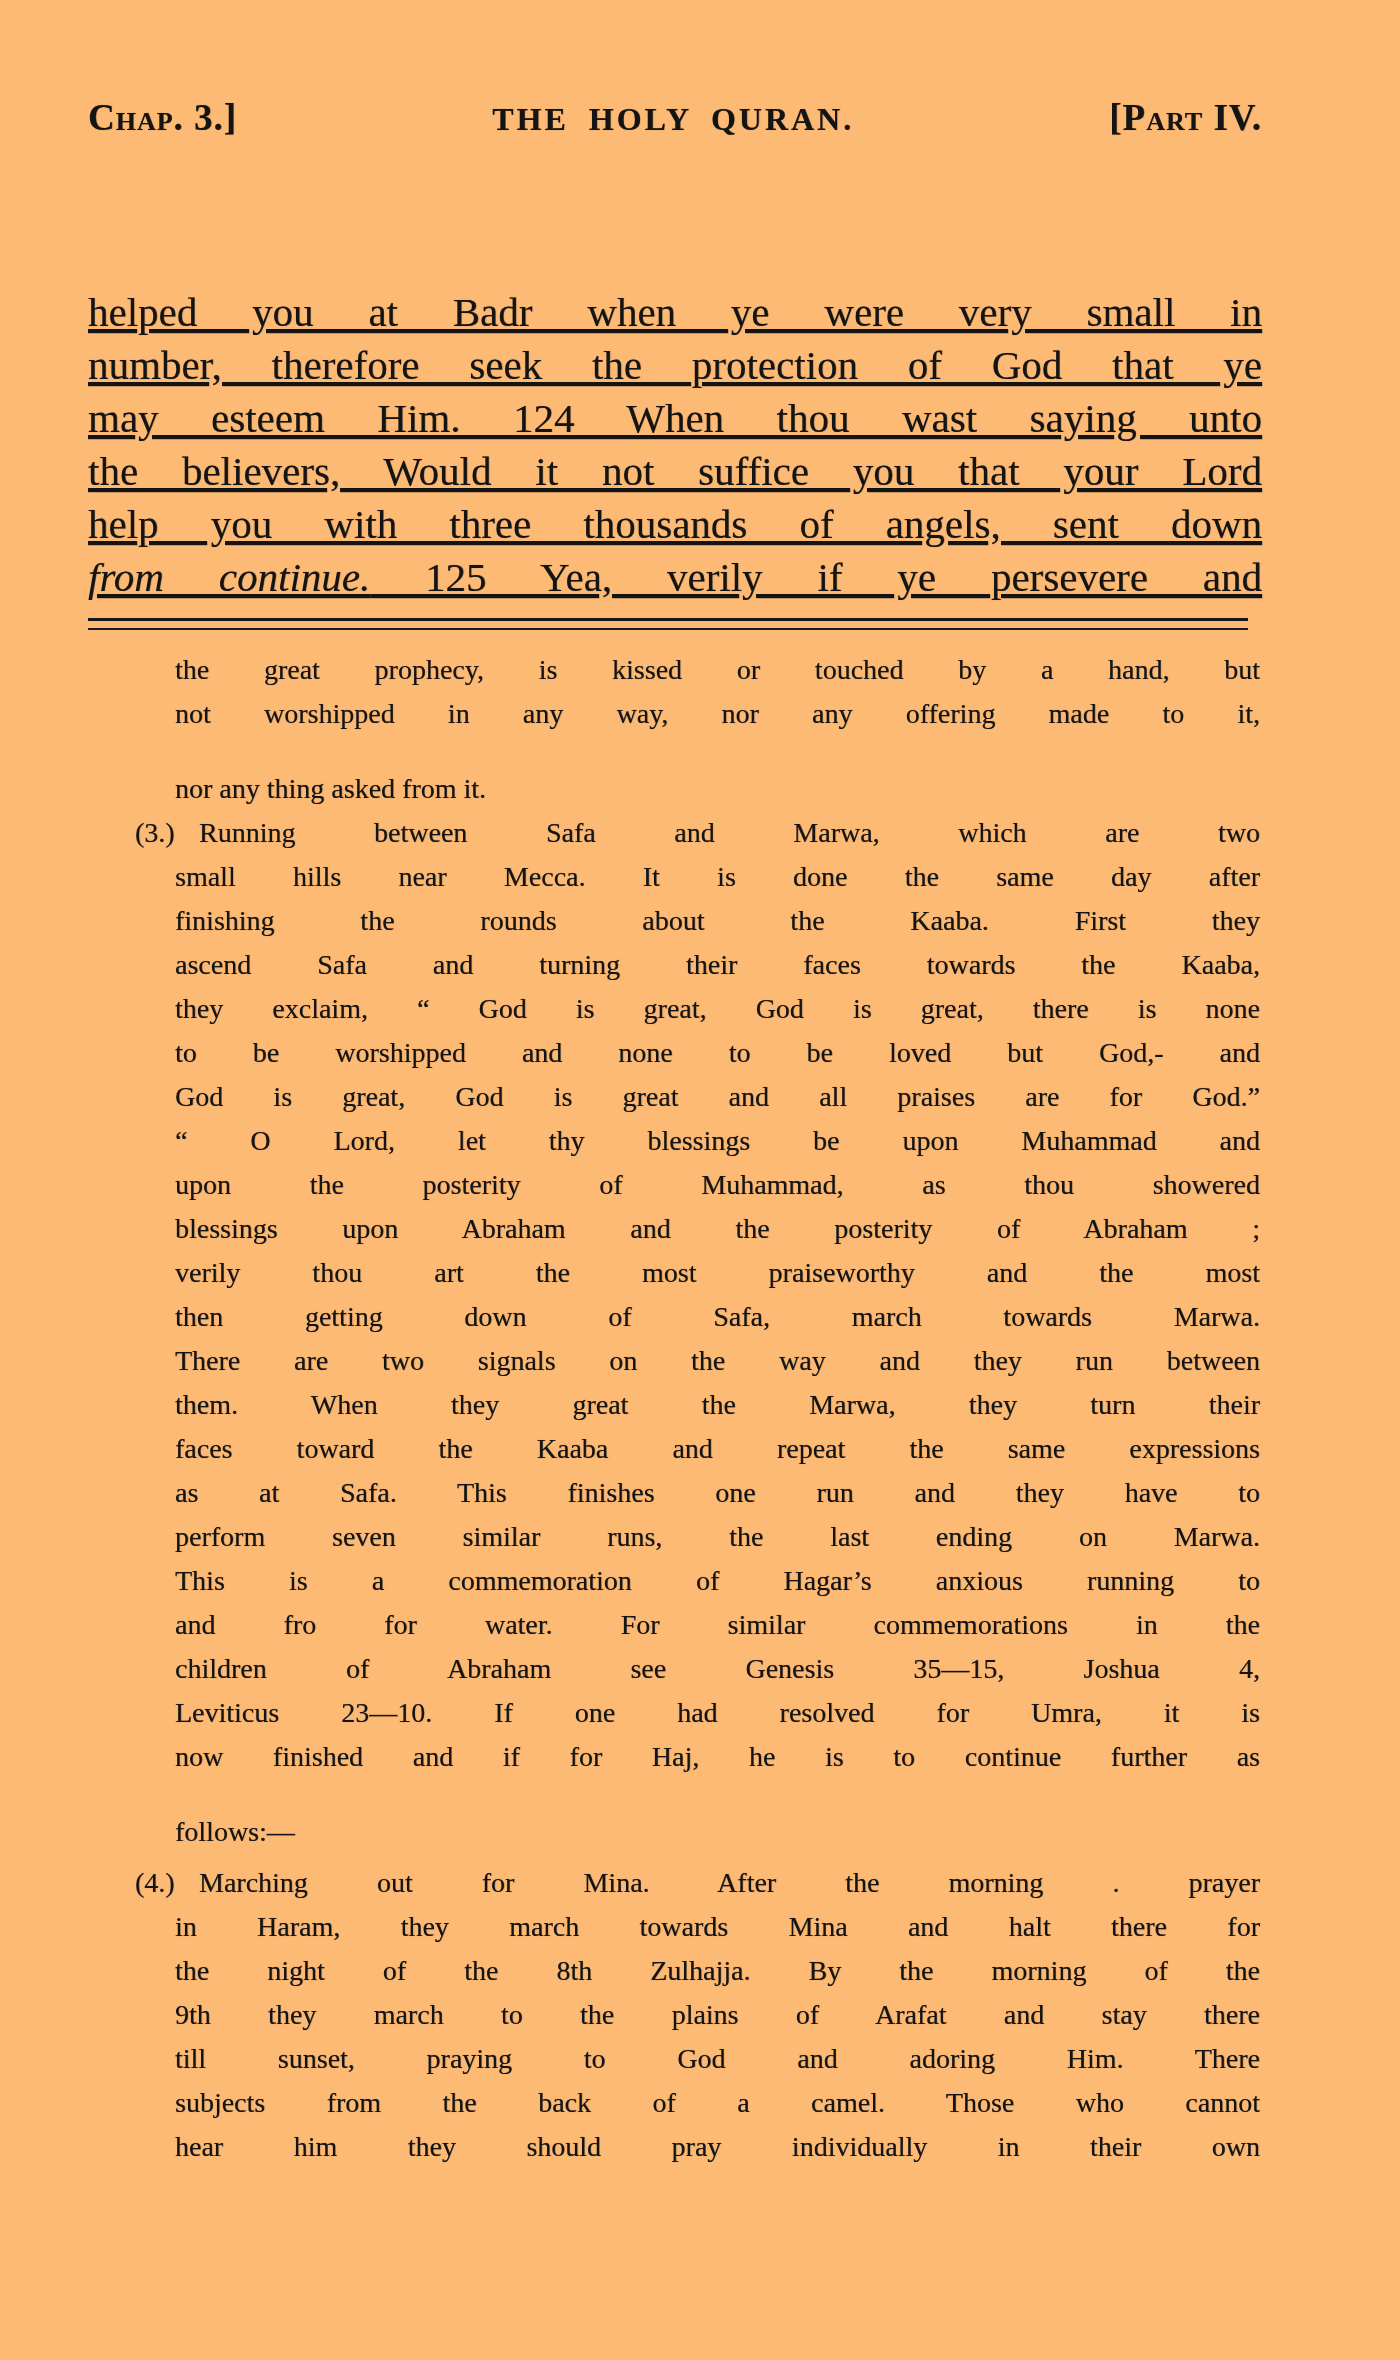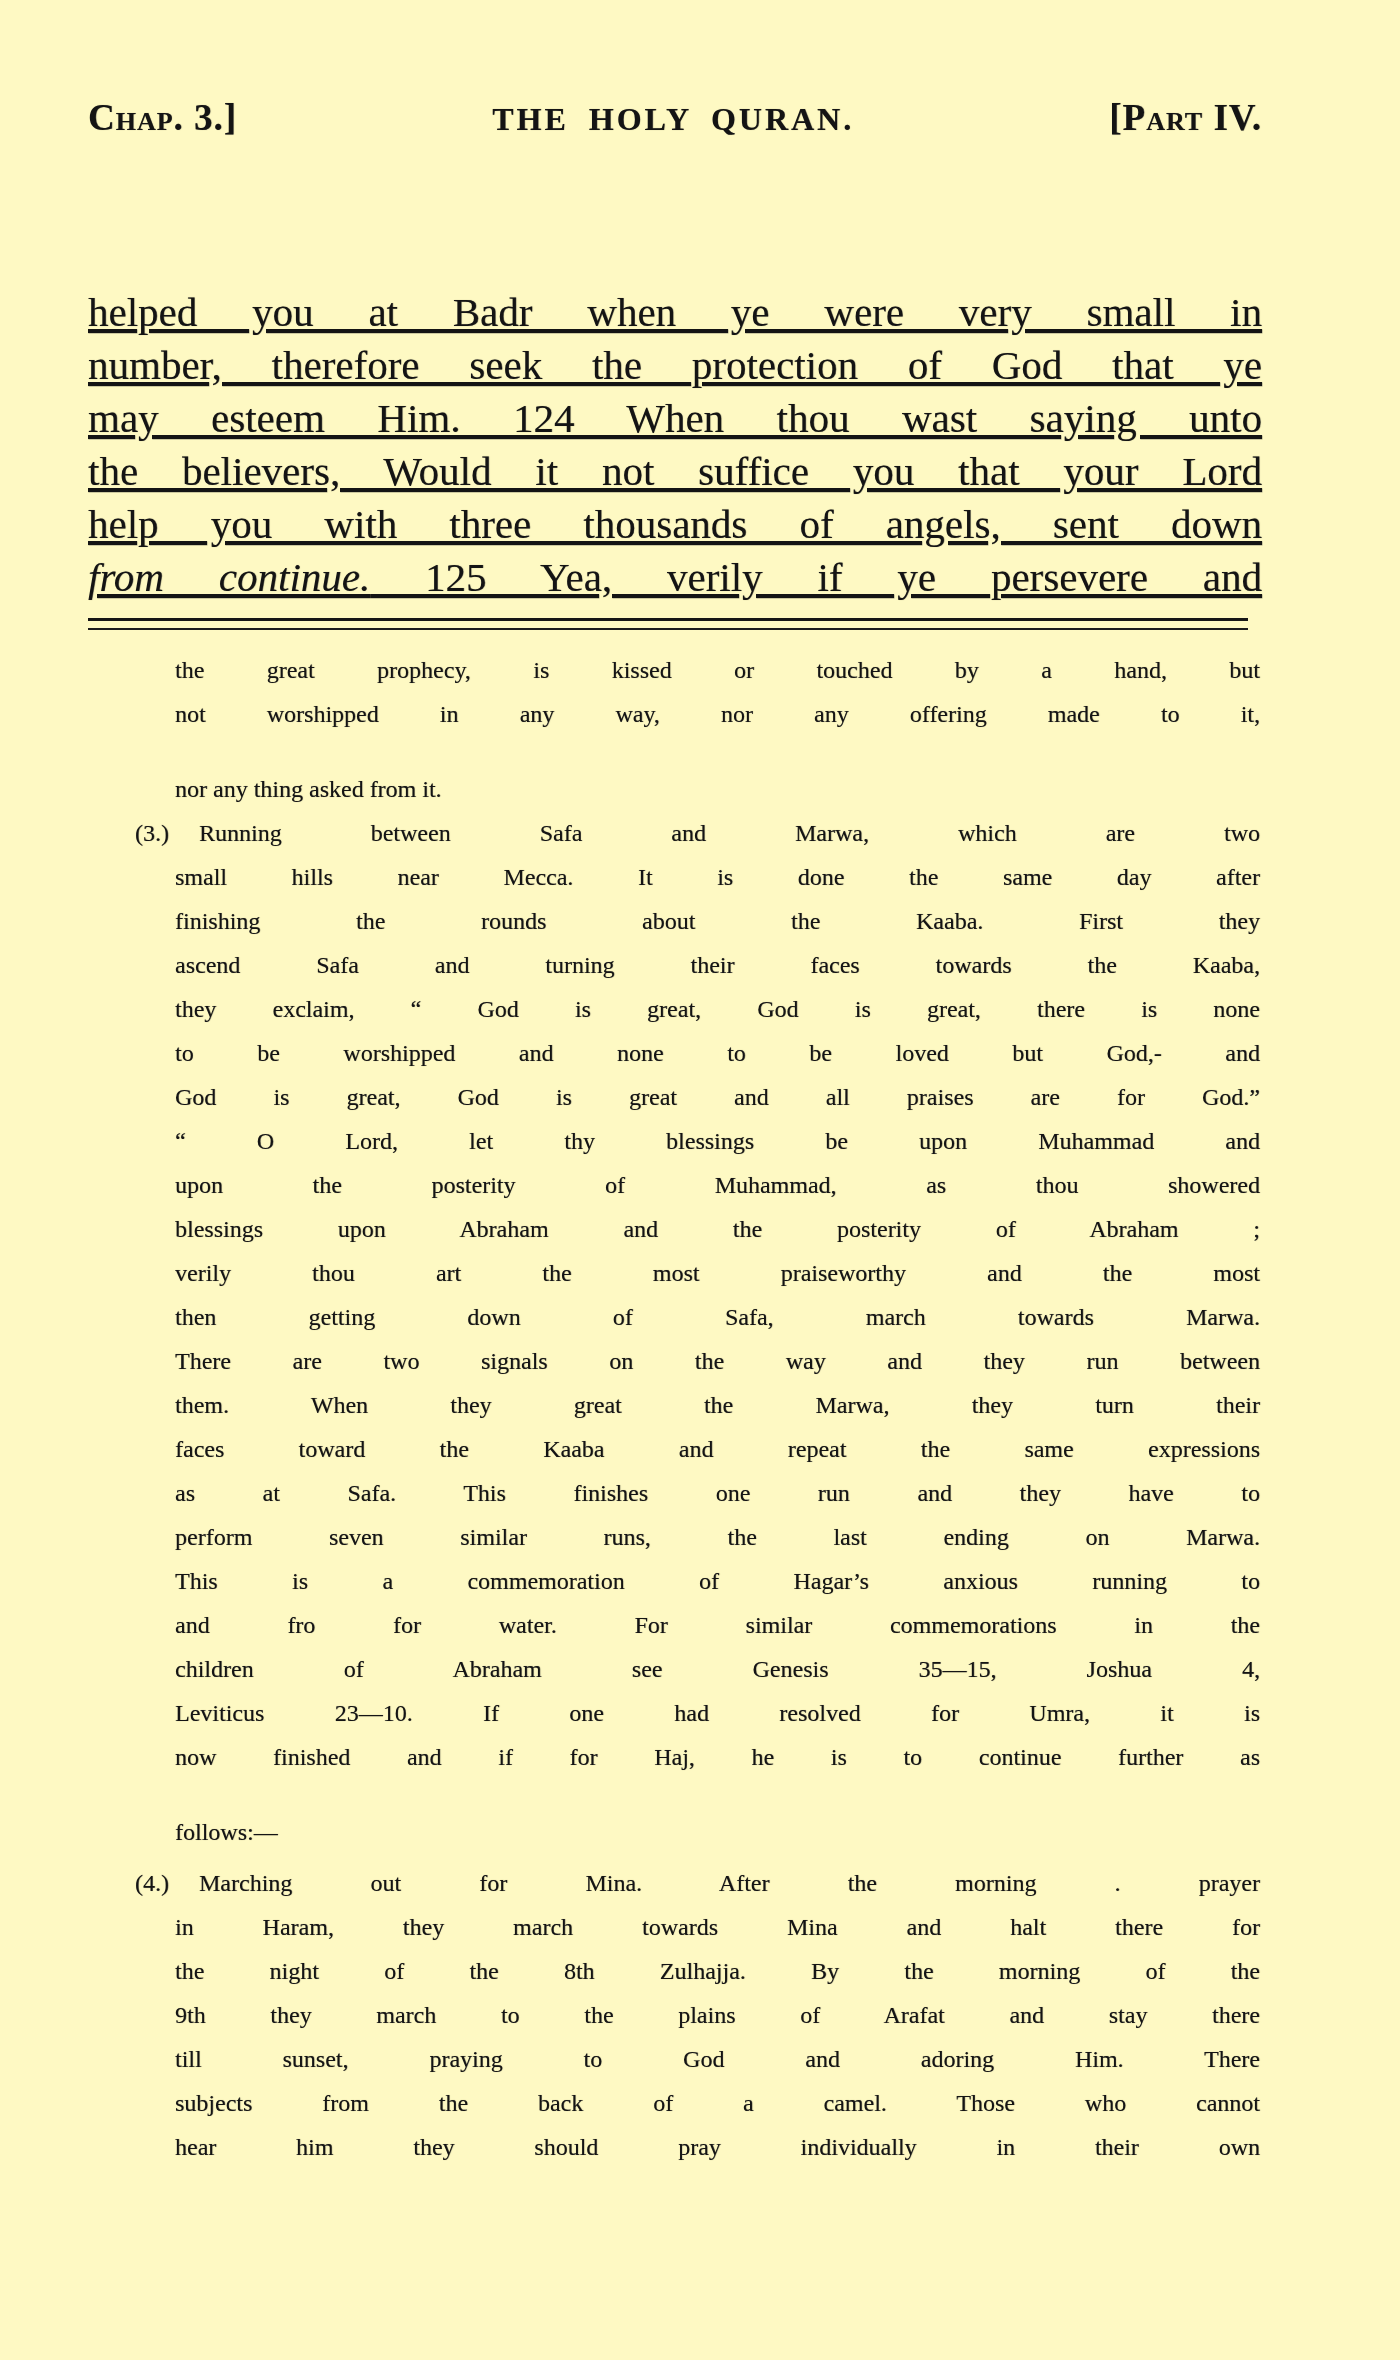--- a/index.html
+++ b/index.html
@@ -1,19 +1,19 @@
 <!DOCTYPE html>
 <html><head>
 <meta charset="utf-8">
 <style>
   html,body{margin:0;padding:0;background:#e8e8e8;}
   .page{
     position:relative;
     width:1400px;height:2360px;
-    background:#fef9c3;
+    background:#fdba74;
     color:#141414;
     font-family:"Liberation Serif","DejaVu Serif",serif;
     text-shadow:0.4px 0.4px 0.7px rgba(25,25,25,0.55);
     overflow:hidden;
   }
   
   .header{
     position:absolute;top:96px;left:88px;width:1174px;
     display:flex;justify-content:space-between;align-items:baseline;
   }
@@ -39,21 +39,21 @@
   
   .rule{
     position:absolute;top:618px;left:88px;width:1160px;height:7px;
     border-top:3px solid #161616;border-bottom:2px solid #1d1d1d;
   }
   
   .footnotes{
     position:absolute;top:648px;left:175px;width:1085px;
   }
   .fline{
-    font-size:24px;line-height:44px;
+    font-size:28px;line-height:44px;
     text-align:justify;text-align-last:justify;
   }
   .fline.short{text-align-last:left;margin-top:31px;}
   .fline.hang{position:relative;padding-left:24px;}
   .fline .marker{
     position:absolute;left:-40px;top:0;
   }
   .fitem + .fitem{margin-top:7px;}
 </style>
 </head>

